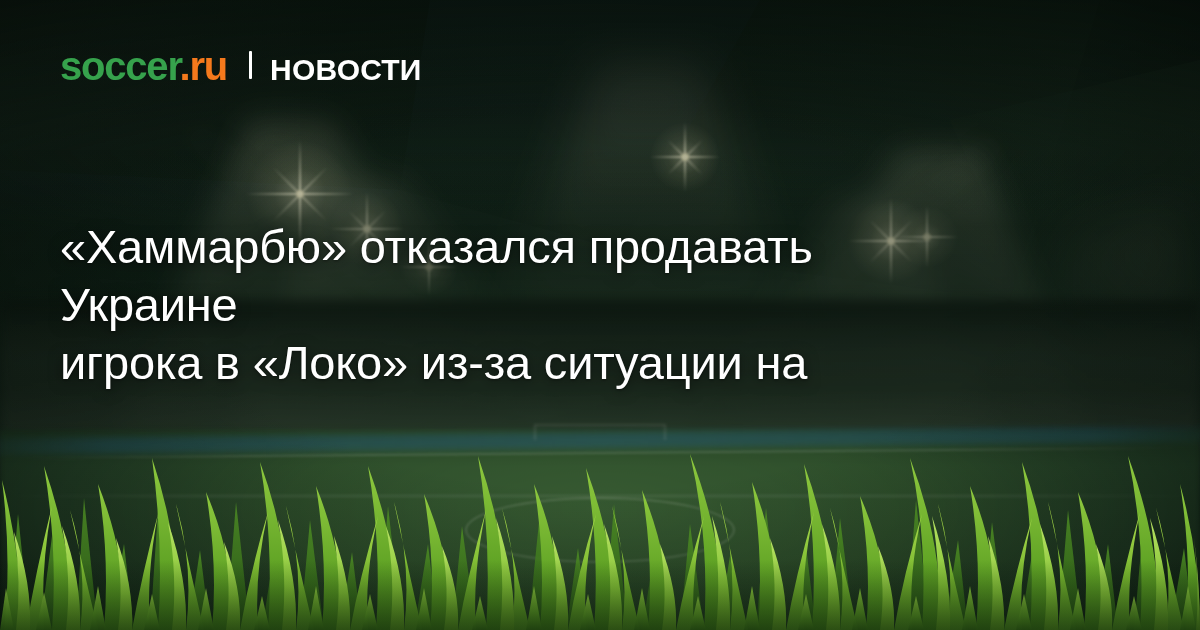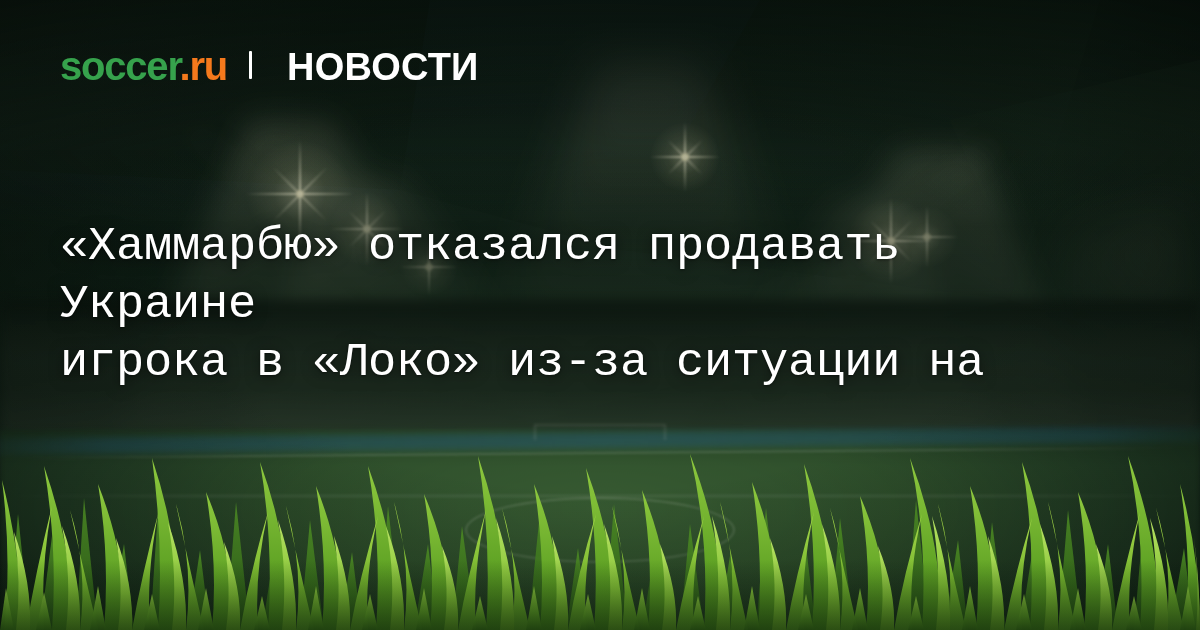--- a/index.html
+++ b/index.html
@@ -177,39 +177,37 @@
     display: inline-block;
     width: 3px;
     height: 28px;
     background: #ffffff;
     margin: 0 18px 0 22px;
     transform: translateY(-1px);
     border-radius: 1px;
   }
   .brand-section {
     color: #ffffff;
-    font-size: 38px;
+    font-size: 30px;
     font-weight: 700;
     letter-spacing: 0.2px;
     line-height: 1;
-    margin-left: 17px;
   }
 
   .headline {
     position: absolute;
     left: 60px;
     top: 218px;
     width: 1020px;
     color: #ffffff;
     font-size: 47px;
     font-weight: 400;
     line-height: 58px;
     letter-spacing: -0.2px;
     text-shadow: 0 2px 14px rgba(0,0,0,0.55), 0 1px 3px rgba(0,0,0,0.45);
-    font-family: Liberation Mono, monospace;
   }
 </style>
 </head>
 <body>
 
 <div id="share-card">
 
   <div class="bg-layer bg-base"></div>
 
   <svg class="bg-layer bg-facets" viewBox="0 0 1200 630" preserveAspectRatio="none">

